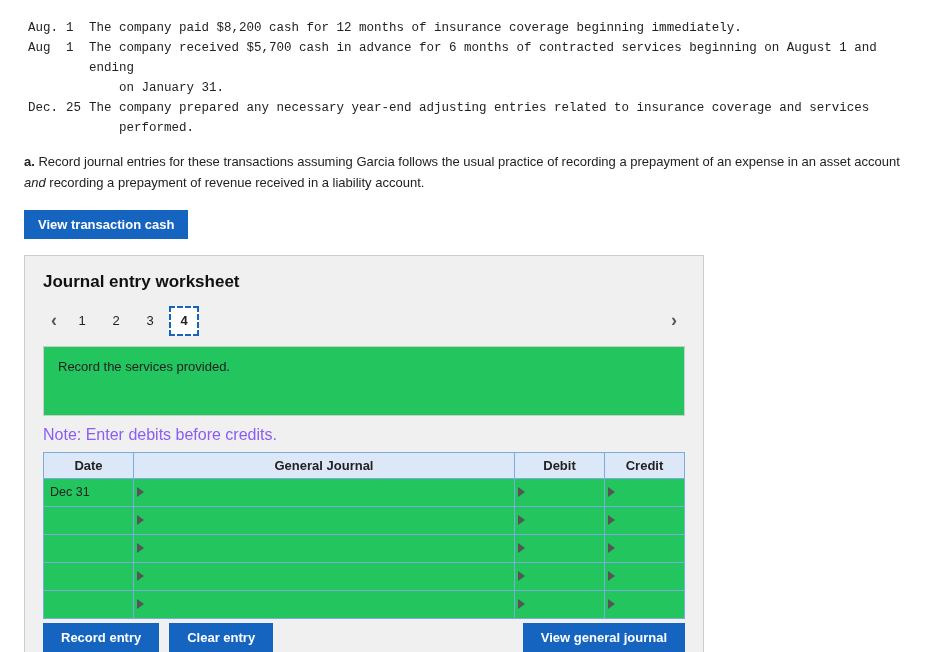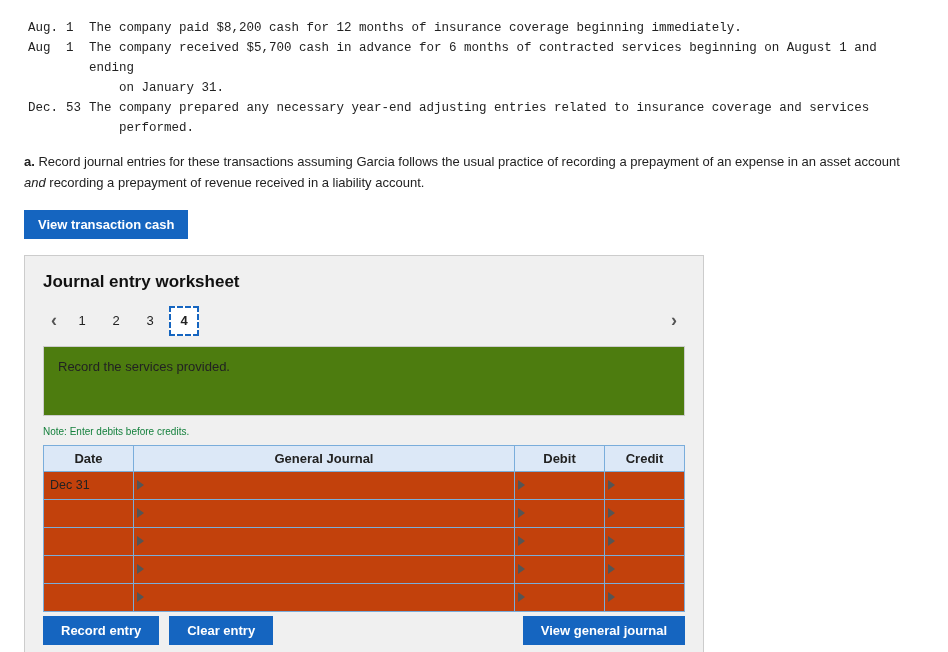--- a/index.html
+++ b/index.html
@@ -82,38 +82,38 @@
       border: 1px solid transparent;
       background: none;
       margin: 0 2px;
     }
     .tab-num.active {
       border: 2px dashed #1565c0;
       background: #fff;
       font-weight: bold;
     }
     .description-box {
-      background: #4d7c0f;
+      background: #22c55e;
       border: 1px solid #ccc;
       padding: 12px 14px;
       min-height: 70px;
       font-size: 13px;
       margin-bottom: 10px;
       color: #222;
     }
     .note-text {
-      color: #15803d;
-      font-size: 10px;
+      color: #8b5cf6;
+      font-size: 16px;
       margin-bottom: 8px;
     }
     
     .journal-table {
       width: 100%;
       border-collapse: collapse;
-      background: #c2410c;
+      background: #22c55e;
       margin-bottom: 4px;
     }
     .journal-table th {
       background: #dce8f7;
       border: 1px solid #7aaddb;
       padding: 5px 8px;
       text-align: center;
       font-size: 13px;
       font-weight: bold;
     }
@@ -191,21 +191,21 @@
         <td>1</td>
         <td>The company paid $8,200 cash for 12 months of insurance coverage beginning immediately.</td>
       </tr>
       <tr>
         <td>Aug</td>
         <td>1</td>
         <td>The company received $5,700 cash in advance for 6 months of contracted services beginning on August 1 and ending<br>&nbsp;&nbsp;&nbsp;&nbsp;on January 31.</td>
       </tr>
       <tr>
         <td>Dec.</td>
-        <td>53</td>
+        <td>25</td>
         <td>The company prepared any necessary year-end adjusting entries related to insurance coverage and services<br>&nbsp;&nbsp;&nbsp;&nbsp;performed.</td>
       </tr>
     </tbody>
   </table>
 </div>
 
 
 <div class="question-text">
   <span><strong>a.</strong></span>
   <span>Record journal entries for these transactions assuming Garcia follows the usual practice of recording a prepayment of an expense in an asset account </span><em>and</em><span> recording a prepayment of revenue received in a liability account.</span>

